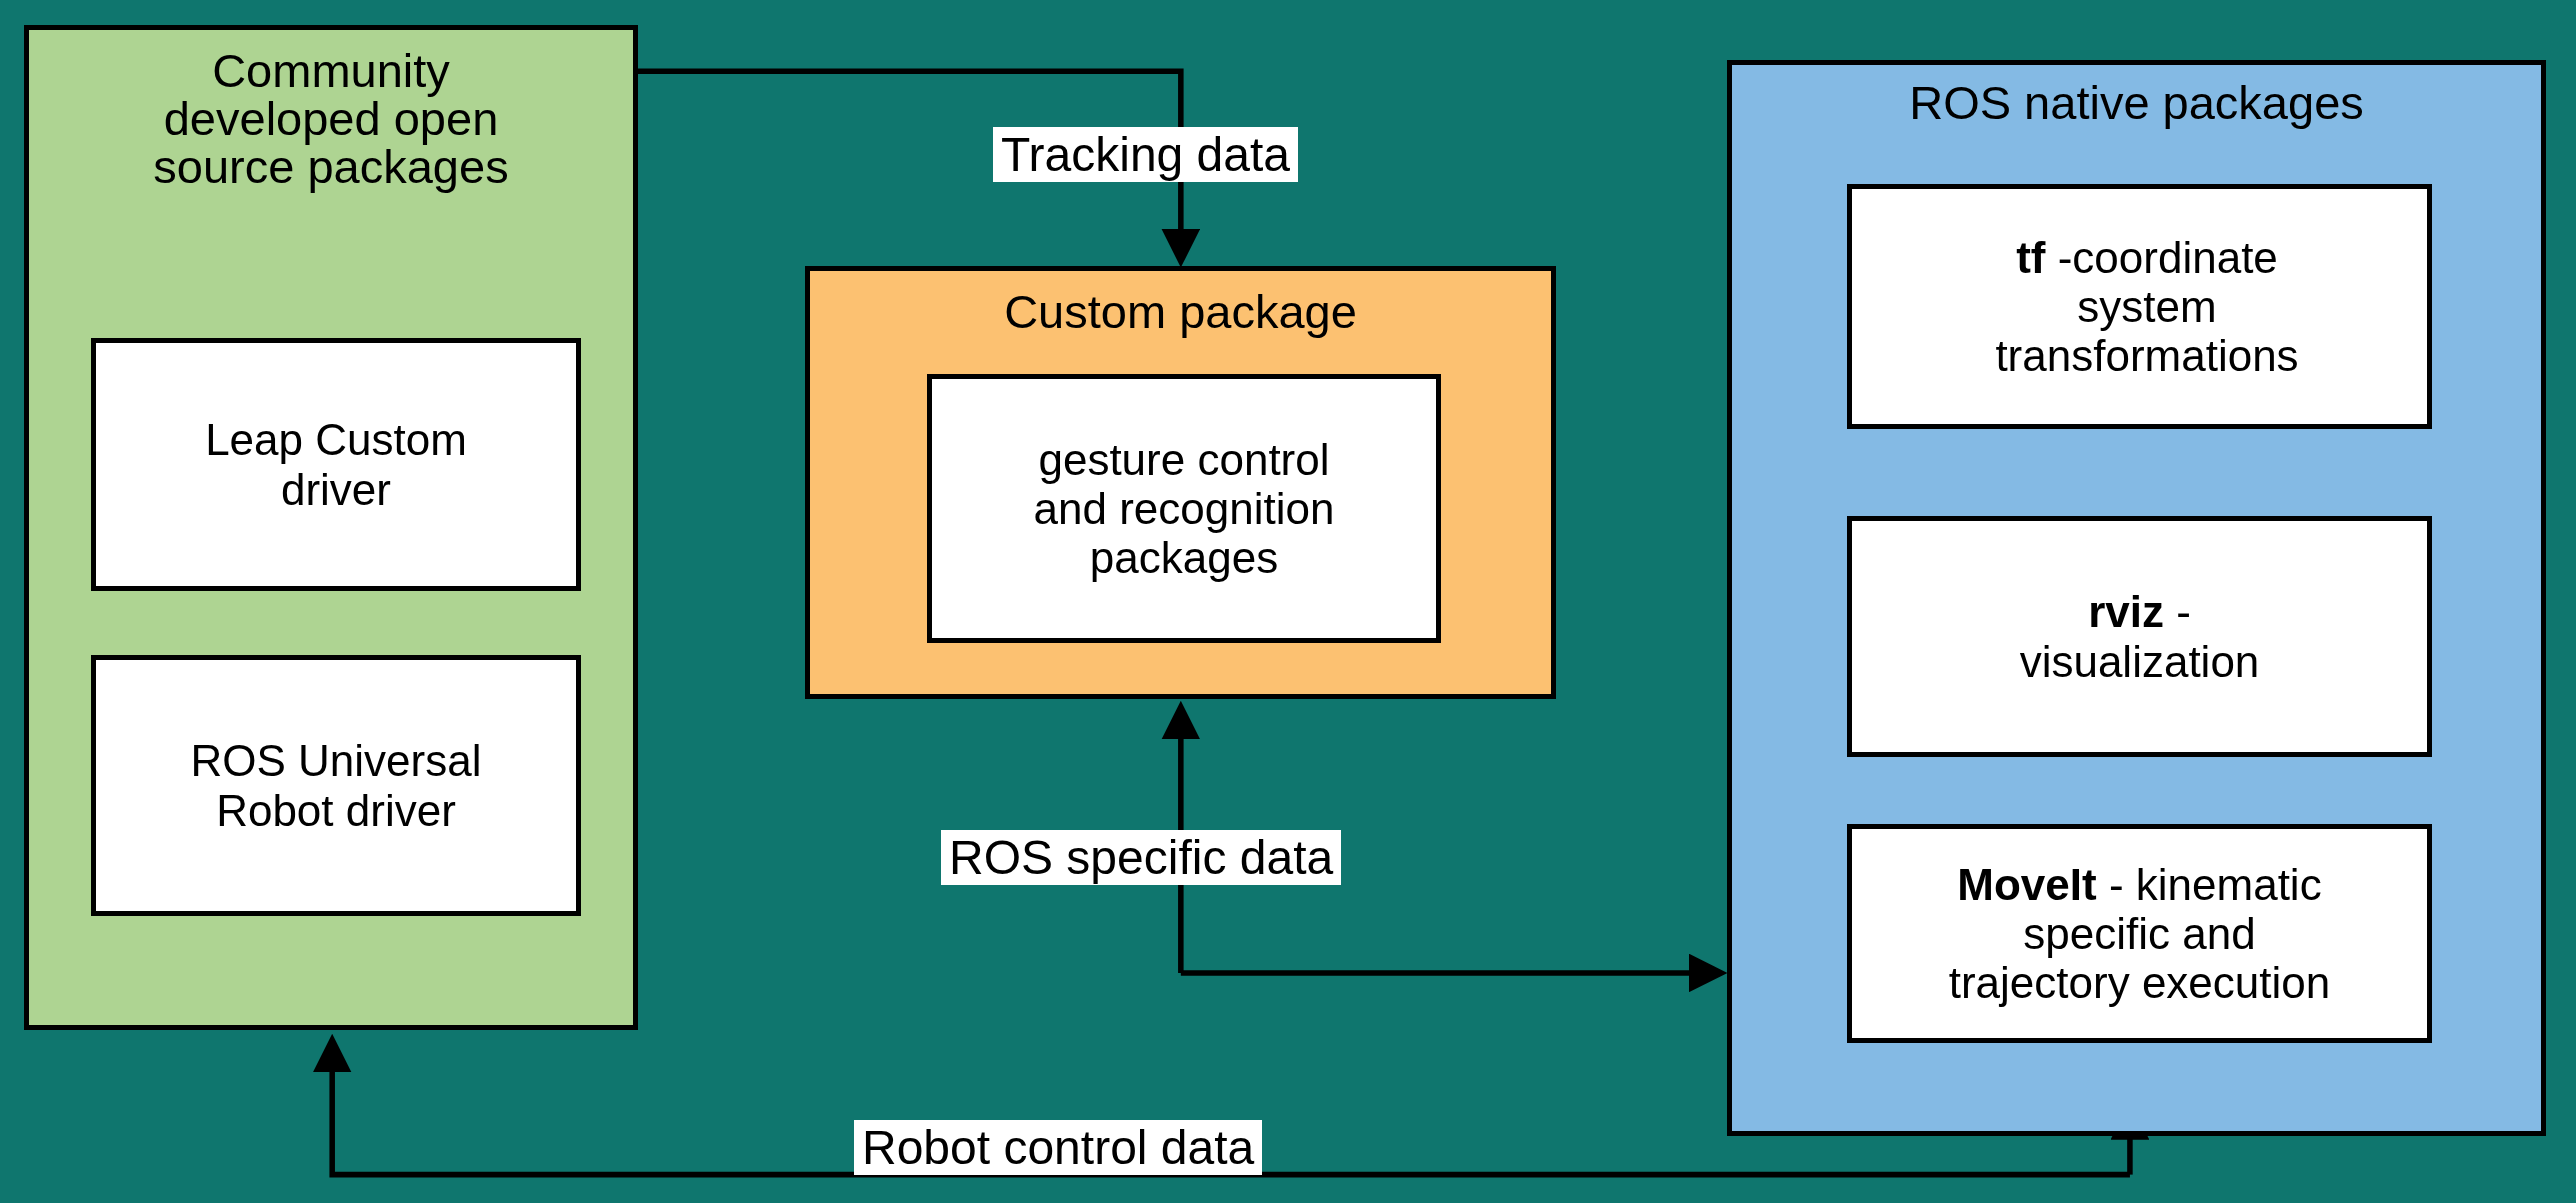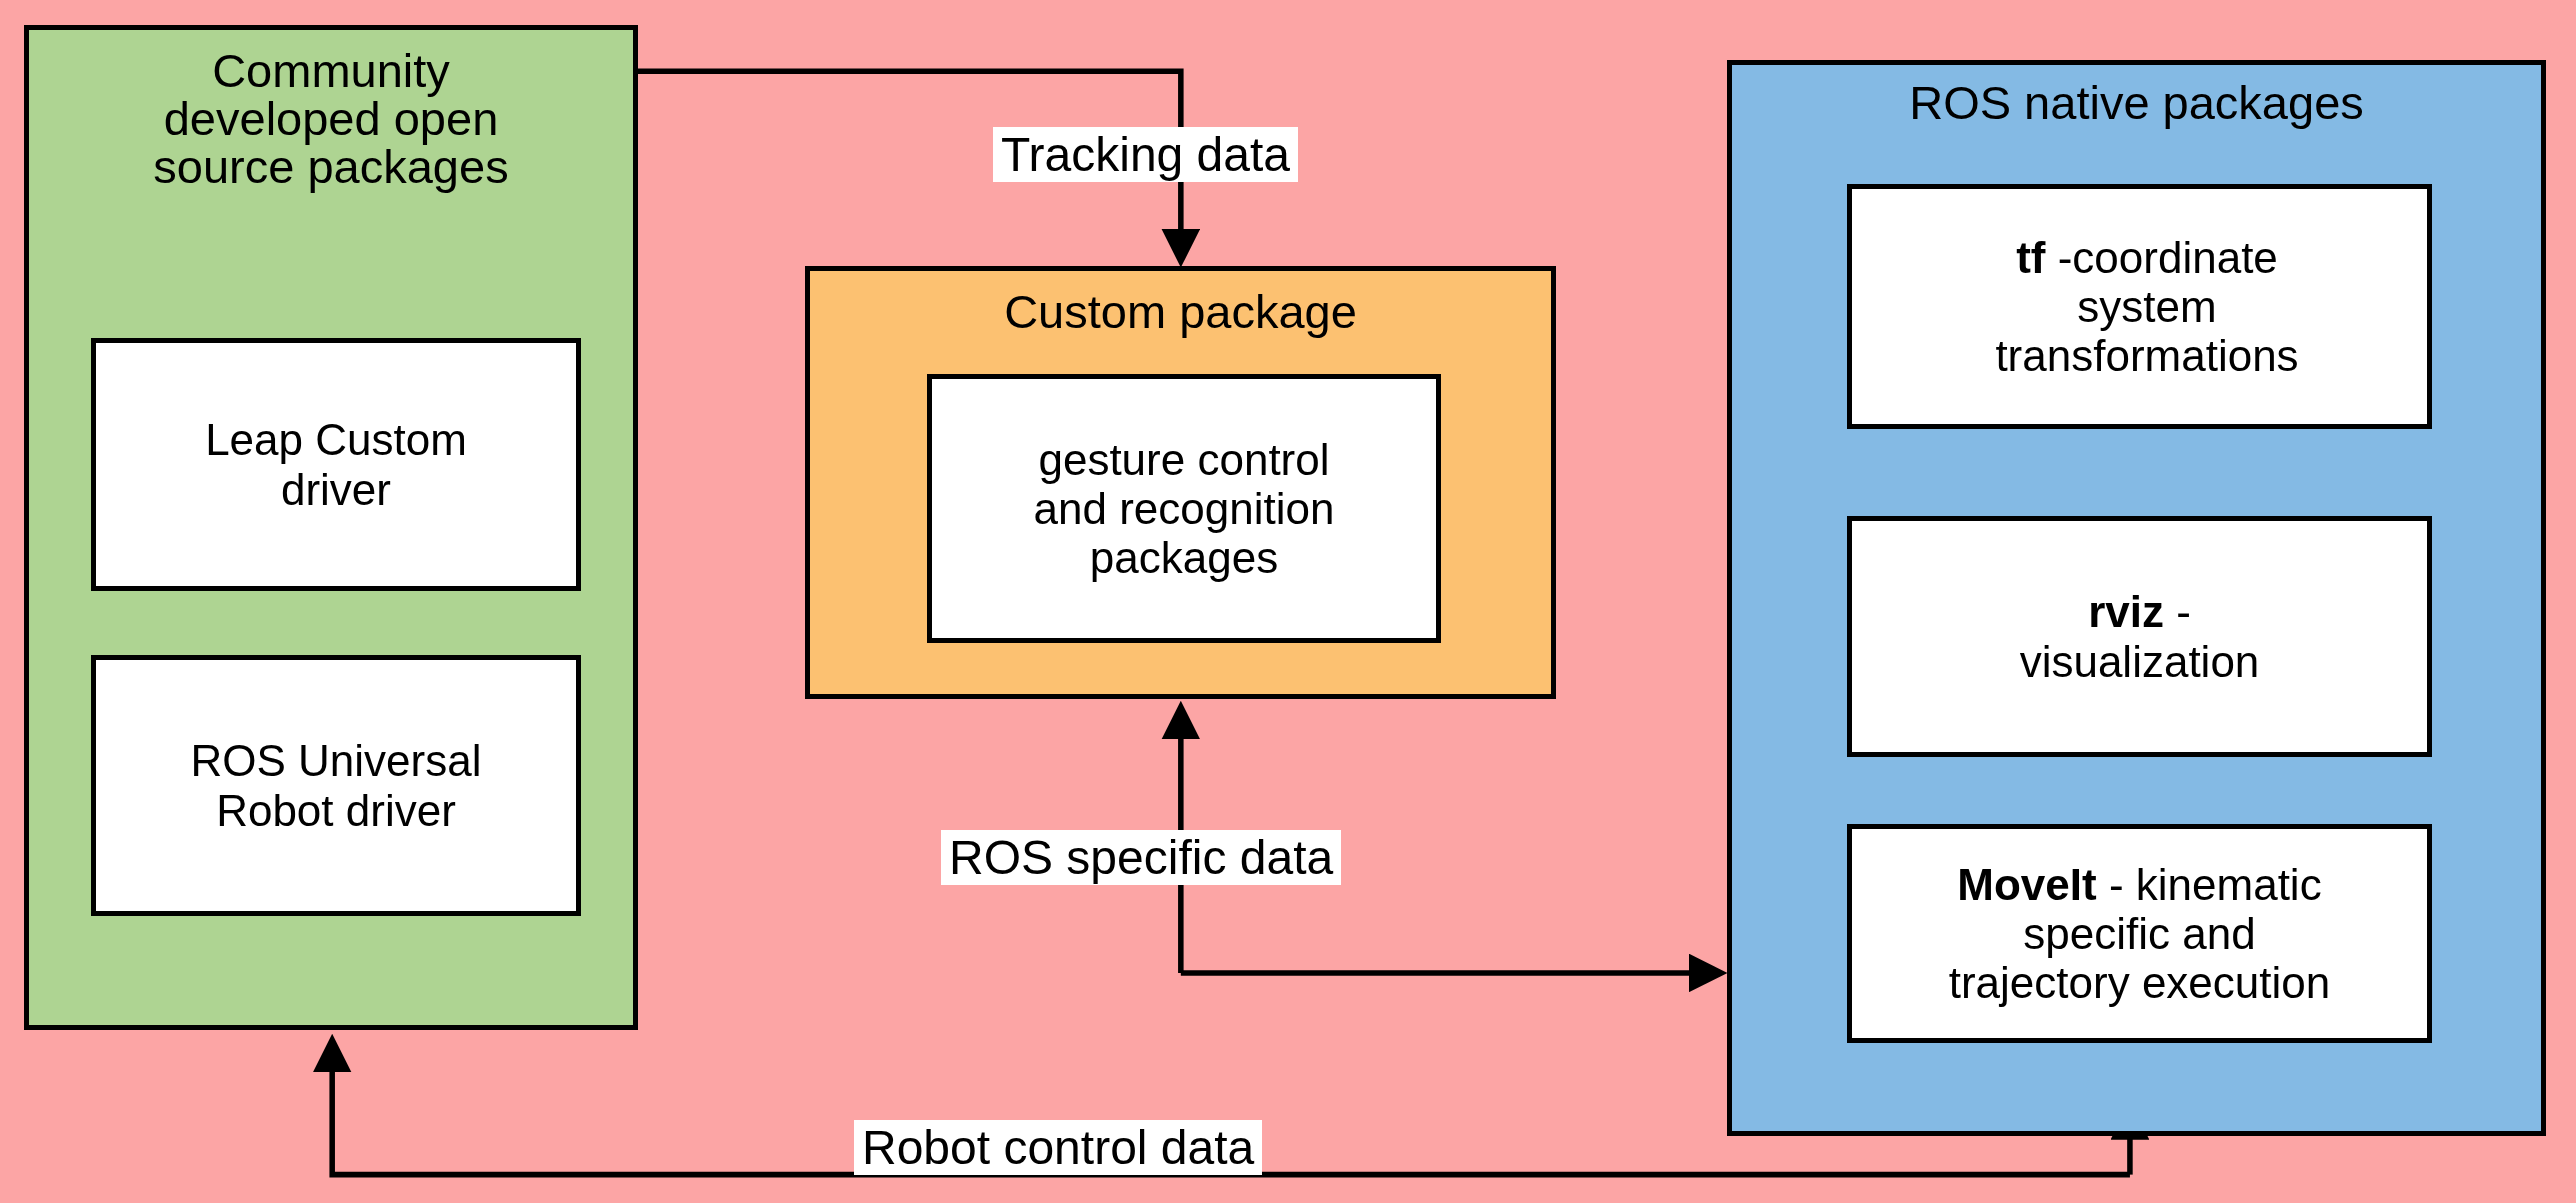--- a/index.html
+++ b/index.html
@@ -1,17 +1,17 @@
 <!DOCTYPE html>
 <html style="font-size:12.7px"><head>
 <meta charset="utf-8">
 <style>
   html,body{margin:0;padding:0;background:#fff;}
   body{font-family:"Liberation Sans",sans-serif;}
-  #stage{position:relative;width:2576px;height:1204px;background:#fca5a5;overflow:hidden;}
+  #stage{position:relative;width:2576px;height:1204px;background:#0f766e;overflow:hidden;}
   svg.layer{position:absolute;left:0;top:0;width:2576px;height:1204px;}
   .group-box{position:absolute;box-sizing:border-box;border:5.5px solid #000;}
   .group-title{position:absolute;left:0;right:0;text-align:center;color:#000;
                 font-size:47px;line-height:1.02;font-weight:400;}
   .inner-box{position:absolute;box-sizing:border-box;background:#fff;border:5.5px solid #000;
              display:flex;align-items:center;justify-content:center;text-align:center;}
   .inner-text{font-size:44px;line-height:1.12;color:#000;padding:0 8px;}
   .edge-label{position:absolute;color:#000;font-size:48px;white-space:nowrap;
               background:#fff;padding:0 8px;}
   b{font-weight:700;}

